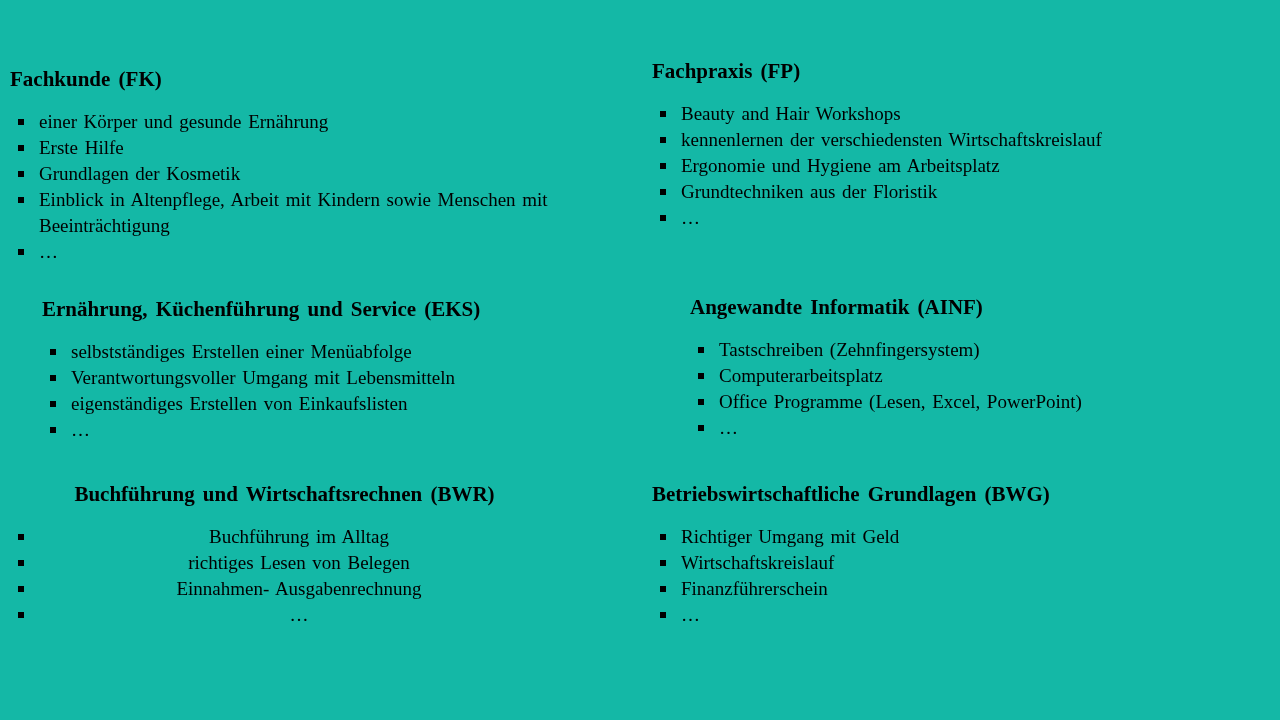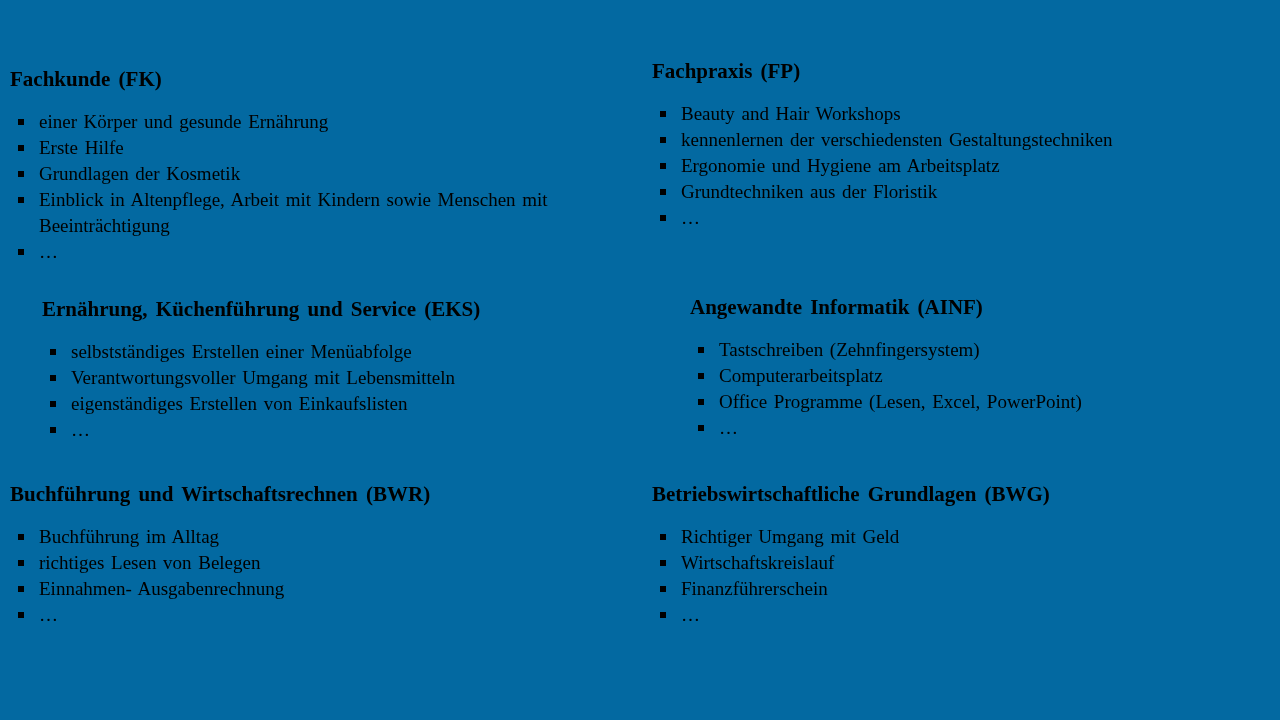--- a/index.html
+++ b/index.html
@@ -11,21 +11,21 @@
     height: 720px;
     background: #ffffff;
     color: #000000;
     font-family: "Liberation Serif", "DejaVu Serif", serif;
     overflow: hidden;
   }
   .slide {
     position: relative;
     width: 1280px;
     height: 720px;
-    background: #0369a1;
+    background: #14b8a6;
   }
   .section {
     position: absolute;
   }
   .section h2 {
     margin: 0 0 17px 0;
     font-size: 21px;
     line-height: 26px;
     font-weight: bold;
     word-spacing: 0.14em;
@@ -47,21 +47,21 @@
     position: absolute;
     left: 8px;
     top: 10px;
     width: 6px;
     height: 6px;
     background: #000000;
   }
   
   #sec-fk  { left: 10px;  top: 66px;  width: 549px; }
   #sec-eks { left: 10px;  top: 296px; width: 549px; margin-left: 32px; }
-  #sec-bwr { left: 10px;  top: 481px; width: 549px; }
+  #sec-bwr { left: 10px;  top: 481px; width: 549px; text-align: center; }
   
   #sec-fp   { left: 652px; top: 58px;  width: 612px; }
   #sec-ainf { left: 684px; top: 294px; width: 612px; margin-left: 6px; }
   #sec-bwg  { left: 652px; top: 481px; width: 612px; }
 </style>
 </head>
 <body>
 
 <div class="slide">
 
@@ -93,21 +93,21 @@
       <li><span class="sq"></span><span>richtiges Lesen von Belegen</span></li>
       <li><span class="sq"></span><span>Einnahmen- Ausgabenrechnung</span></li>
       <li><span class="sq"></span><span>…</span></li>
     </ul>
   </div>
 
   <div class="section" id="sec-fp">
     <h2>Fachpraxis (FP)</h2>
     <ul>
       <li><span class="sq"></span><span>Beauty and Hair Workshops</span></li>
-      <li><span class="sq"></span><span>kennenlernen der verschiedensten Gestaltungstechniken</span></li>
+      <li><span class="sq"></span><span>kennenlernen der verschiedensten Wirtschaftskreislauf</span></li>
       <li><span class="sq"></span><span>Ergonomie und Hygiene am Arbeitsplatz</span></li>
       <li><span class="sq"></span><span>Grundtechniken aus der Floristik</span></li>
       <li><span class="sq"></span><span>…</span></li>
     </ul>
   </div>
 
   <div class="section" id="sec-ainf">
     <h2>Angewandte Informatik (AINF)</h2>
     <ul>
       <li><span class="sq"></span><span>Tastschreiben (Zehnfingersystem)</span></li>

